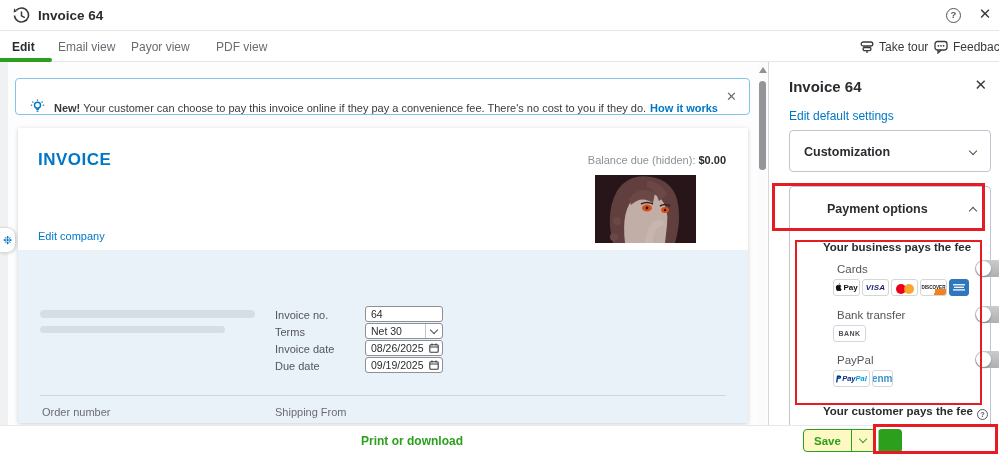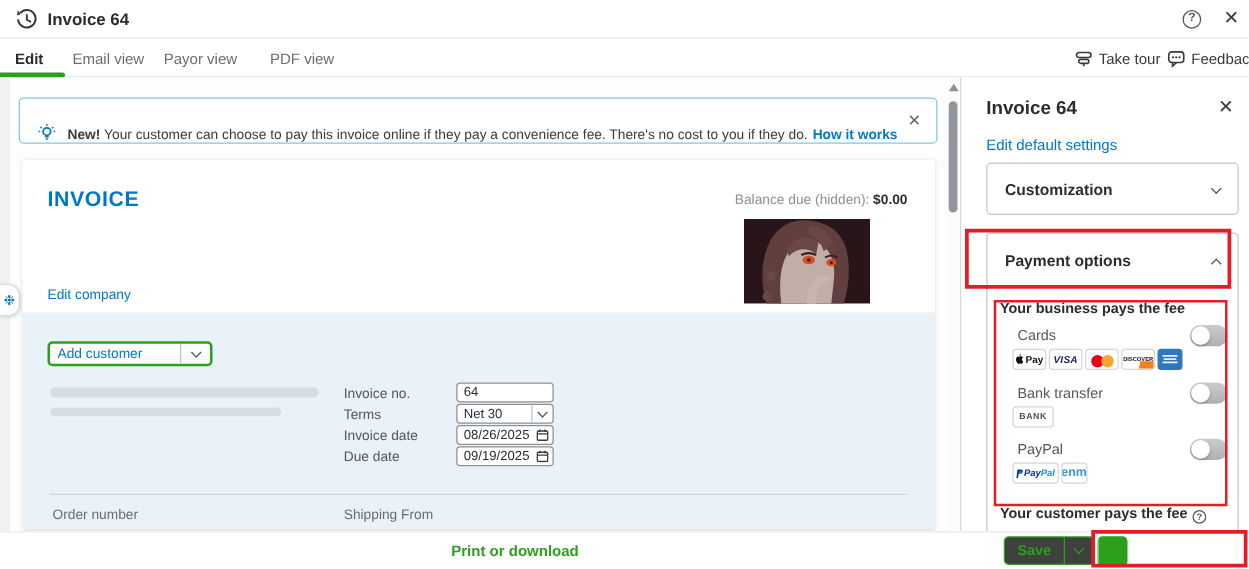--- a/index.html
+++ b/index.html
@@ -116,21 +116,21 @@
   .b-venmo { width:21px; font-size:10px; font-weight:bold; color:#3d95ce; text-transform:lowercase; }
   .q-circ { display:inline-block; width:11px; height:11px; border:1.3px solid #53565c; border-radius:50%;
             font-size:7.5px; font-weight:bold; color:#53565c; text-align:center; line-height:9px;
             vertical-align:-2px; margin-left:4px; font-style:normal; }
 
   
   .footer { position:absolute; left:0; right:0; bottom:0; height:30px; background:#fff;
             border-top:1px solid #e6e8ea; z-index:5; }
   .print-link { position:absolute; left:361px; top:8px; font-size:12px; font-weight:bold; color:#2ca01c; cursor:pointer; }
   .save-btn { position:absolute; left:803px; top:3px; height:23px; display:flex; border:1px solid #2ca01c;
-              border-radius:4px; background:#404040; overflow:hidden; }
+              border-radius:4px; background:#fef9c3; overflow:hidden; }
   .save-btn .main-part { padding:0 10px; display:flex; align-items:center; font-size:11.5px; font-weight:bold;
                          color:#2ca01c; cursor:pointer; }
   .save-btn .dd-part { width:24px; border-left:1px solid #2ca01c; display:flex; align-items:center;
                        justify-content:center; cursor:pointer; }
   .save-btn .chev-d { border-color:#2ca01c; }
   .review-btn { position:absolute; left:878px; top:3px; height:24px; display:flex; background:#2ca01c;
                 border-radius:4px; overflow:hidden; }
   .review-btn .main-part { padding:0 10px; display:flex; align-items:center; font-size:11.5px; font-weight:bold;
                            color:#fff; cursor:pointer; white-space:nowrap; }
   .review-btn .dd-part { width:24px; border-left:1px solid rgba(255,255,255,.5); display:flex; align-items:center;
@@ -236,26 +236,20 @@
           <circle cx="22" cy="46" r="4" fill="#7d5652"></circle>
           <circle cx="20" cy="54" r="4" fill="#6f4b48"></circle>
           <circle cx="19" cy="62" r="4" fill="#7d5652"></circle>
           <rect width="101" height="68" fill="#1c0d10" opacity="0.18"></rect>
         </svg>
       </div>
 
       <div class="edit-company">Edit company</div>
 
       <div class="blue-section">
-        <div class="add-cust">
-          <span class="lbl">Add customer</span>
-          <span class="dd">
-              <i class="chev-d"></i>
-            </span>
-        </div>
 
         <div class="skel" style="left:22px; top:60px; width:215px;"></div>
         <div class="skel" style="left:22px; top:76px; width:185px; height:7px;"></div>
 
         <div class="f-label" style="top:59px">Invoice no.</div>
         <div class="f-input" style="top:56px">
           <span class="grow">64</span>
         </div>
 
         <div class="f-label" style="top:76px">Terms</div>
@@ -308,21 +302,21 @@
     <div class="sb-close">✕</div>
     <div class="sb-link">Edit default settings</div>
 
     <div class="acc-card" style="top:68px; height:42px;">
       <div class="acc-head">
         <span class="t">Customization</span>
         <i class="chev-d"></i>
       </div>
     </div>
 
-    <div class="acc-card" style="top:124px; height:260px;">
+    <div class="acc-card" style="top:124px; height:260px;padding-left:23px;">
       <div class="acc-head" style="height:44px">
         <span class="t">Payment options</span>
         <i class="chev-u"></i>
       </div>
       <div class="pay-body">
         <div class="sec-h" style="top:10px">Your business pays the fee</div>
 
         <div class="tog-label" style="top:32px">Cards</div>
         <div class="toggle" style="top:29px">
             <span class="knob"></span>

